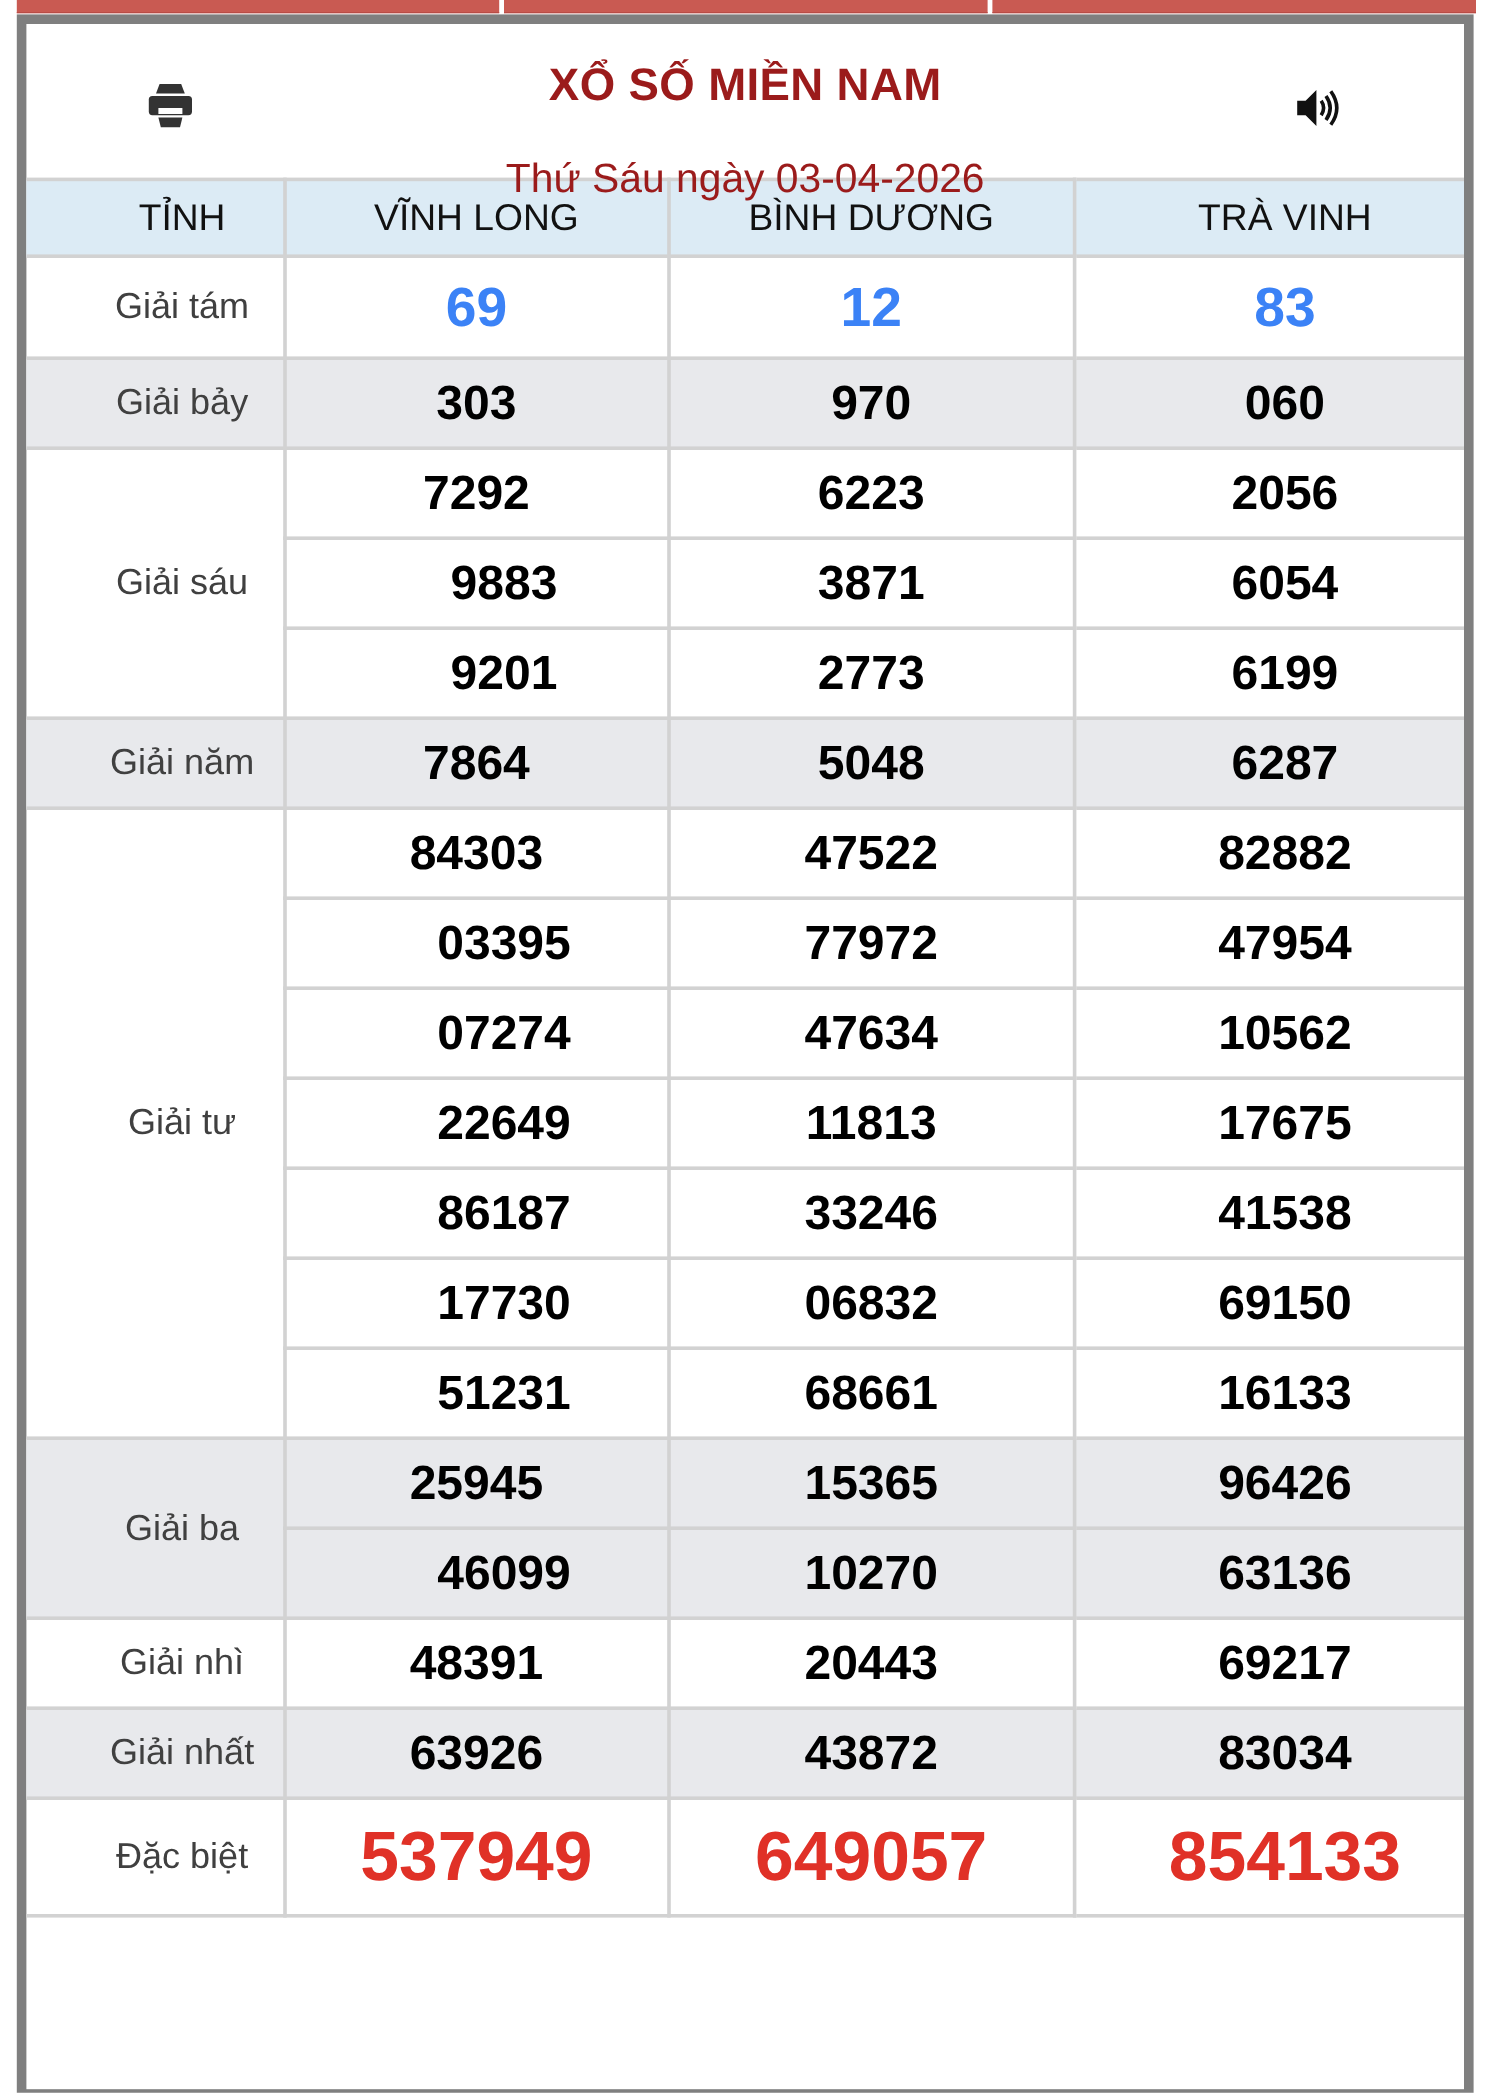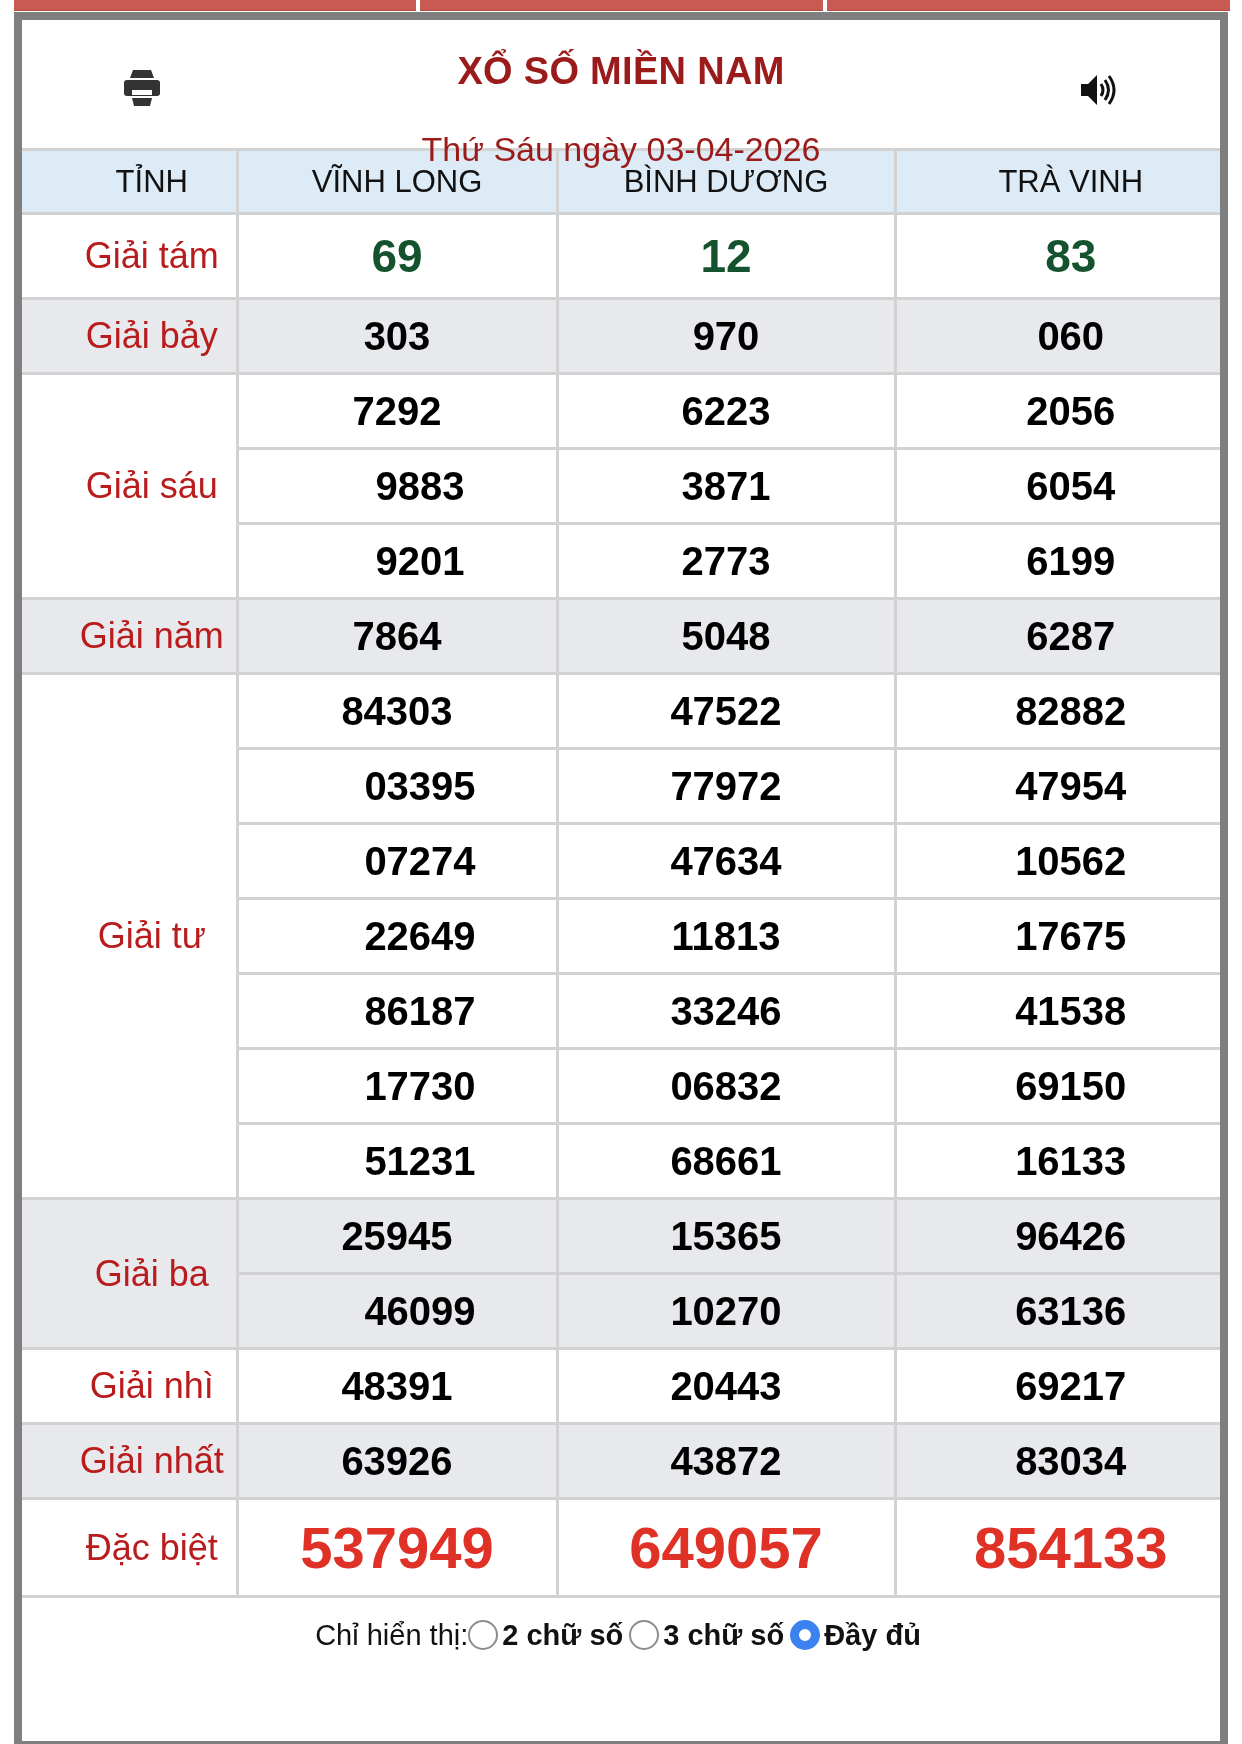--- a/index.html
+++ b/index.html
@@ -21,24 +21,24 @@
   .title { position: absolute; left: 0; right: 0; top: 30px; text-align: center;
            font-size: 38px; font-weight: bold; color: #9b1b1b; letter-spacing: 0.3px; }
   .subtitle { position: absolute; left: 0; right: 0; top: 110px; text-align: center;
               font-size: 34px; color: #9b1b1b; }
 
   table.kq { border-collapse: collapse; width: 1198px; table-layout: fixed; }
   table.kq td, table.kq th { border: 3px solid #d2d2d2; text-align: center; padding: 0; }
   table.kq tr > :first-child { border-left: none; padding-left: 46px; }
   table.kq tr > :last-child { border-right: none; padding-left: 25px; }
   table.kq th { background: #dcebf5; font-weight: normal; font-size: 31px; height: 61px; color: #111; }
-  td.lbl { font-size: 36px; color: #b91c1c; }
+  td.lbl { font-size: 30px; color: #404040; }
   td.num { font-size: 40px; font-weight: bold; }
   tr.r-tam td { height: 82px; }
-  tr.r-tam td.num { font-size: 46px; color: #14532d; }
+  tr.r-tam td.num { font-size: 46px; color: #3b82f6; }
   tr.r77 td { height: 72px; }
   tr.gray td { background: #e8e9ec; }
   tr.r-db td { height: 95px; margin-left: 24px; }
   tr.r-db td.num { font-size: 58px; color: #e03127; }
 
   .footer { height: 70px; display: flex; align-items: center; justify-content: center;
             font-size: 29px; color: #111; padding-top: 2px; }
   .footer .opt { display: inline-flex; align-items: center; cursor: pointer; }
   .footer .opt-label { font-weight: bold; margin: 0 6px 0 4px; }
   .radio { width: 30px; height: 30px; border-radius: 50%; box-sizing: border-box;
@@ -194,28 +194,13 @@
 
     <tr class="r-db">
       <td class="lbl">Đặc biệt</td>
       <td class="num">537949</td>
       <td class="num">649057</td>
       <td class="num">854133</td>
     </tr>
   </tbody>
     </table>
 
-  <div class="footer">
-    <span>Chỉ hiển thị:</span>
-    <label class="opt">
-      <span class="radio"></span>
-      <span class="opt-label">2 chữ số</span>
-    </label>
-    <label class="opt">
-      <span class="radio"></span>
-      <span class="opt-label">3 chữ số</span>
-    </label>
-    <label class="opt">
-      <span class="radio on"></span>
-      <span class="opt-label">Đầy đủ</span>
-    </label>
-  </div>
 </div>
 
 </body></html>

